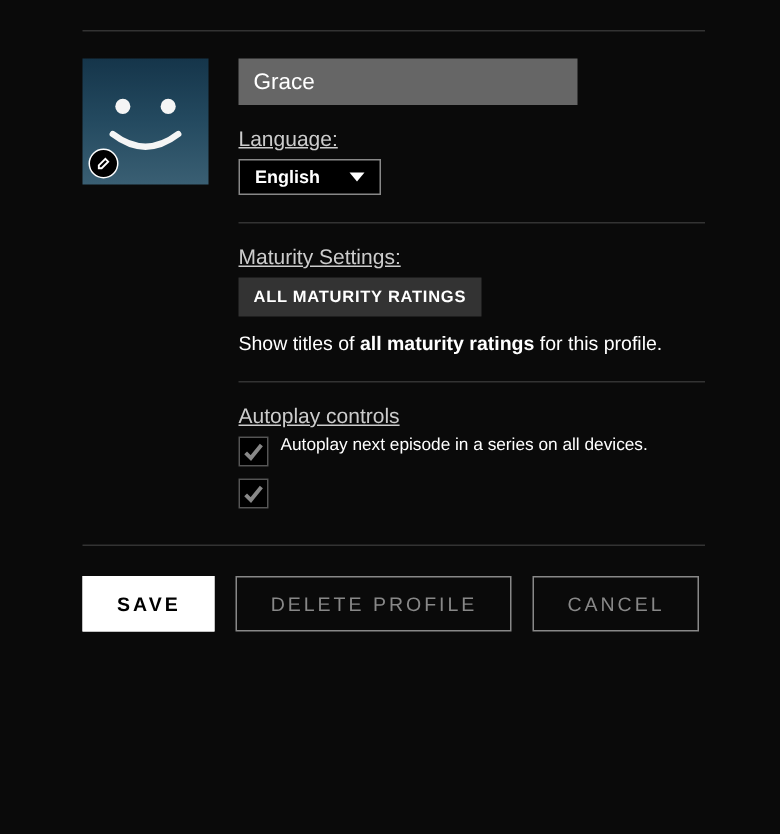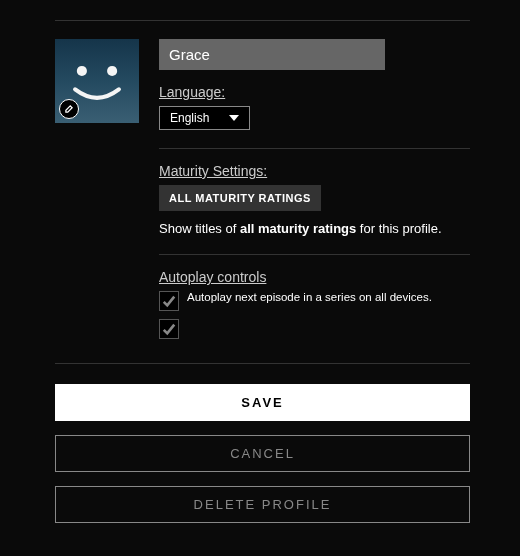--- a/index.html
+++ b/index.html
@@ -85,21 +85,21 @@
   }
   .lang-select {
     display: inline-flex;
     align-items: center;
     gap: 20px;
     border: 1px solid #888;
     background: #000;
     color: #fff;
     padding: 4px 10px;
     font-size: 12px;
-    font-weight: normal;
+    font-weight: bold;
     cursor: pointer;
   }
   .caret {
     width: 0; height: 0;
     border-left: 5px solid transparent;
     border-right: 5px solid transparent;
     border-top: 6px solid #fff;
   }
   .divider {
     border: none;
@@ -155,21 +155,20 @@
   }
   .checkbox svg { width: 14px; height: 14px; }
   .checkbox svg path { stroke: #888; stroke-width: 3; fill: none; }
   .check-label {
     color: #fff;
     font-size: 11.5px;
   }
   .actions {
     display: flex;
     gap: 14px;
-    flex-direction: column;
   }
   .btn {
     padding: 10px 22px;
     font-size: 13px;
     letter-spacing: 2px;
     cursor: pointer;
     border: 1px solid #888;
     background: transparent;
     color: #888;
   }
@@ -239,16 +238,16 @@
             </svg>
         </div>
       </div>
     </div>
   </div>
 
   <hr class="divider-full">
 
   <div class="actions">
     <button class="btn btn-primary">SAVE</button>
+    <button class="btn">DELETE PROFILE</button>
     <button class="btn">CANCEL</button>
-    <button class="btn">DELETE PROFILE</button>
   </div>
 </div>
 
 </body></html>

